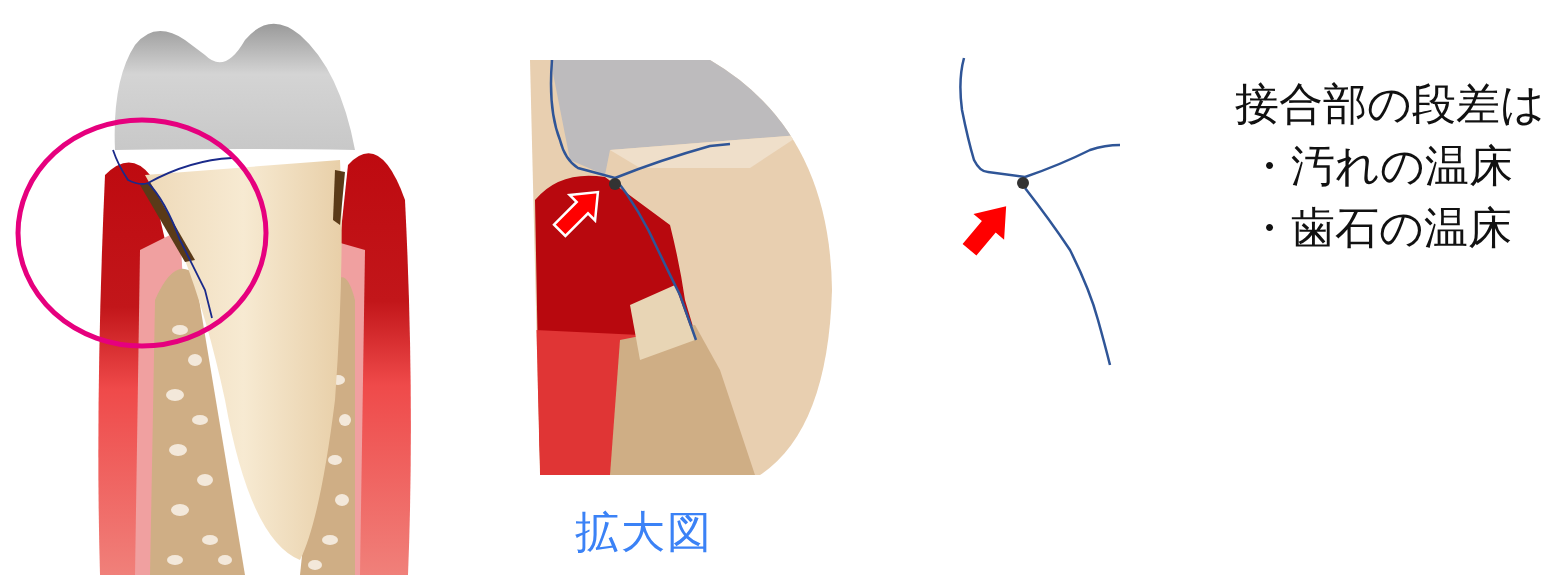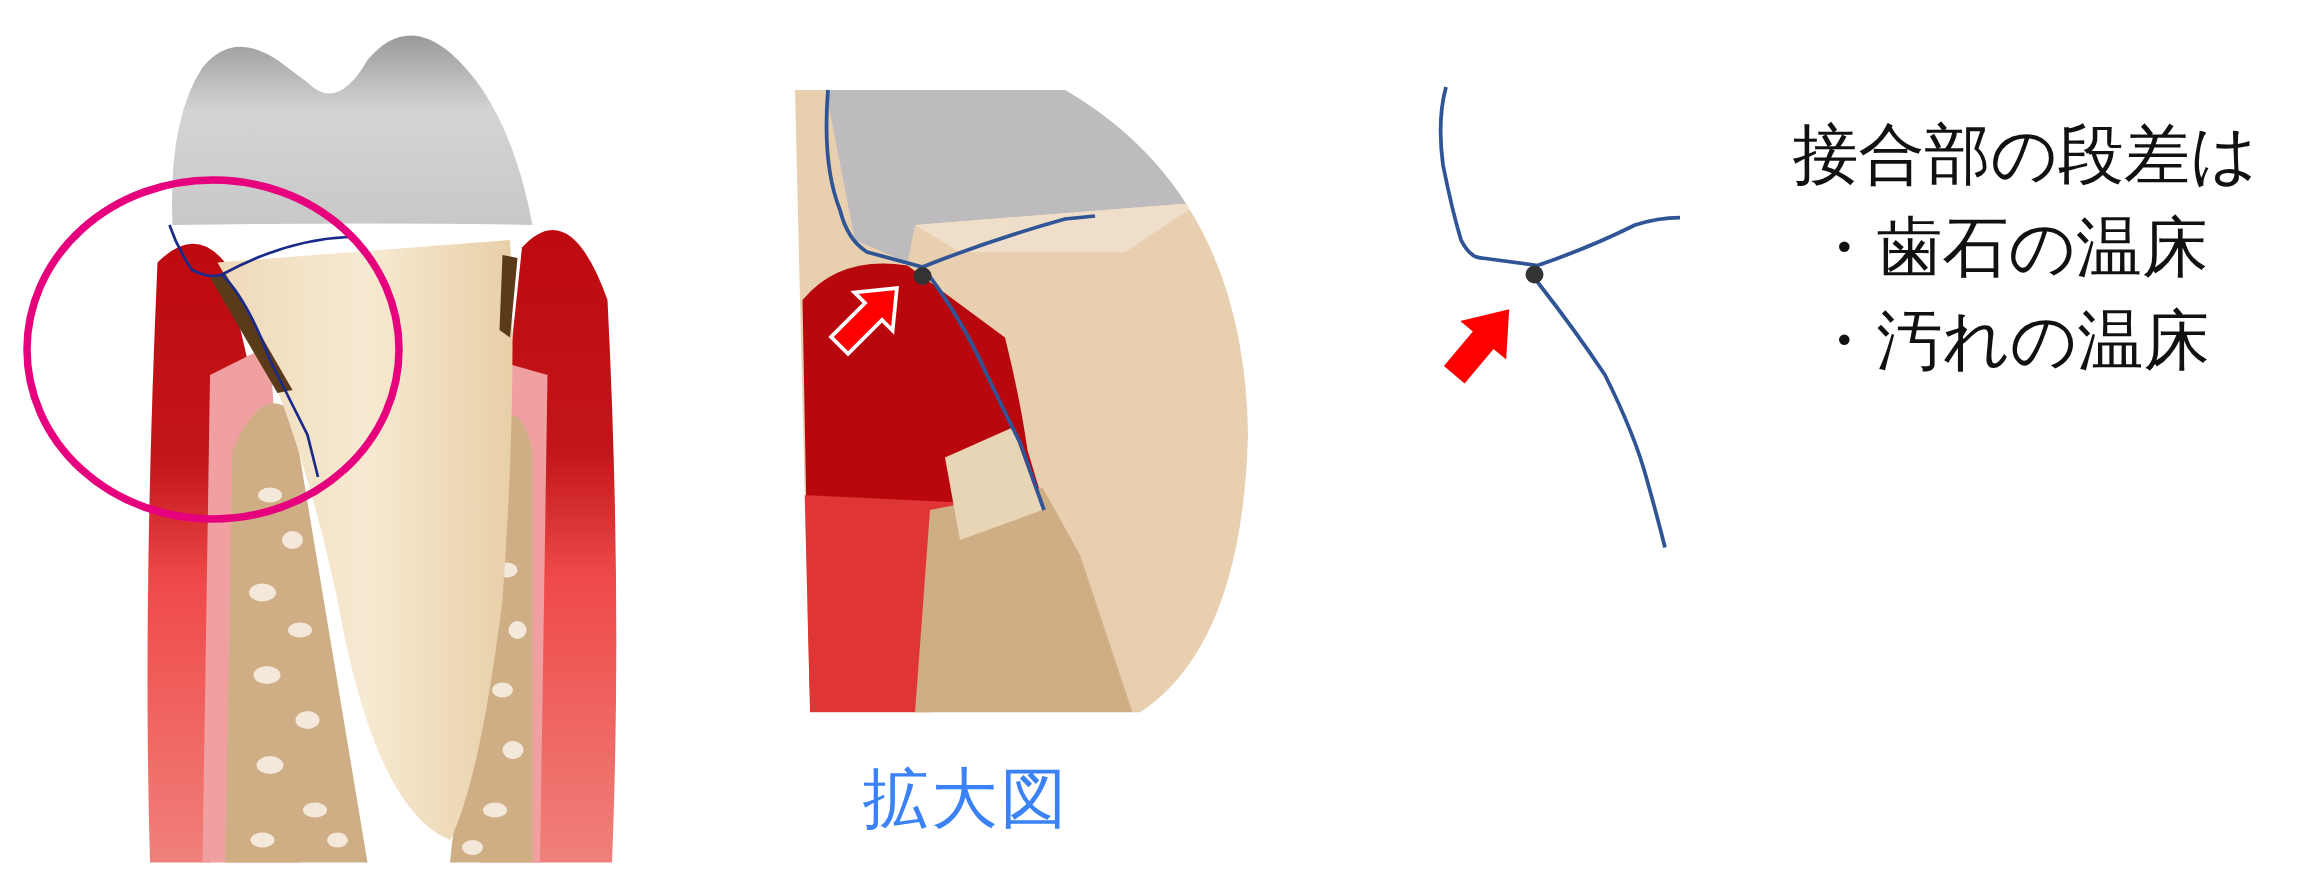--- a/index.html
+++ b/index.html
@@ -1,20 +1,20 @@
 <!DOCTYPE html>
 <html><head>
   <meta charset="utf-8">
   <style>
     html, body { margin: 0; padding: 0; background: #ffffff; }
     body { width: 1545px; height: 586px; position: relative; overflow: hidden; font-family: "DejaVu Sans", "Liberation Sans", sans-serif; }
     .abs { position: absolute; }
     .caption { position: absolute; left: 575px; top: 503px; font-size: 44px; color: #3b82f6; letter-spacing: 2px; }
     .notes { position: absolute; left: 1195px; top: 73px; font-size: 44px; color: #111; line-height: 62px; }
-    .notes .line { white-space: nowrap; }
+    .notes .line { white-space: nowrap; margin-left: 40px; }
     .notes .bullet-line { padding-left: 12px; }
   </style>
 </head>
 <body>
 
 <svg class="abs" style="left:0;top:0" width="450" height="586" viewBox="0 0 450 586">
   <defs>
     <linearGradient id="crownGrad" x1="0" y1="0" x2="0" y2="1">
       <stop offset="0" stop-color="#9a9a9a"></stop>
       <stop offset="0.4" stop-color="#d4d4d4"></stop>
@@ -100,15 +100,15 @@
   <path d="M24,8 Q18,30 22,60 Q28,90 34,110 Q40,122 48,122 L85,127 Q120,115 150,100 Q165,95 180,95" fill="none" stroke="#2F5597" stroke-width="2.5"></path>
   <path d="M85,138 Q110,170 130,200 Q150,240 158,270 Q165,295 170,315" fill="none" stroke="#2F5597" stroke-width="2.5"></path>
   <circle cx="83" cy="133" r="6" fill="#333333"></circle>
   <g transform="translate(52,173) rotate(40)">
     <path d="M-9,35 L-9,5 L-20,5 L0,-22 L20,5 L9,5 L9,35 Z" fill="#ff0000"></path>
   </g>
 </svg>
 
 <div class="notes">
   <div class="line">接合部の段差は</div>
+  <div class="line bullet-line">・汚れの温床</div>
   <div class="line bullet-line">・歯石の温床</div>
-  <div class="line bullet-line">・汚れの温床</div>
 </div>
 
 </body></html>

